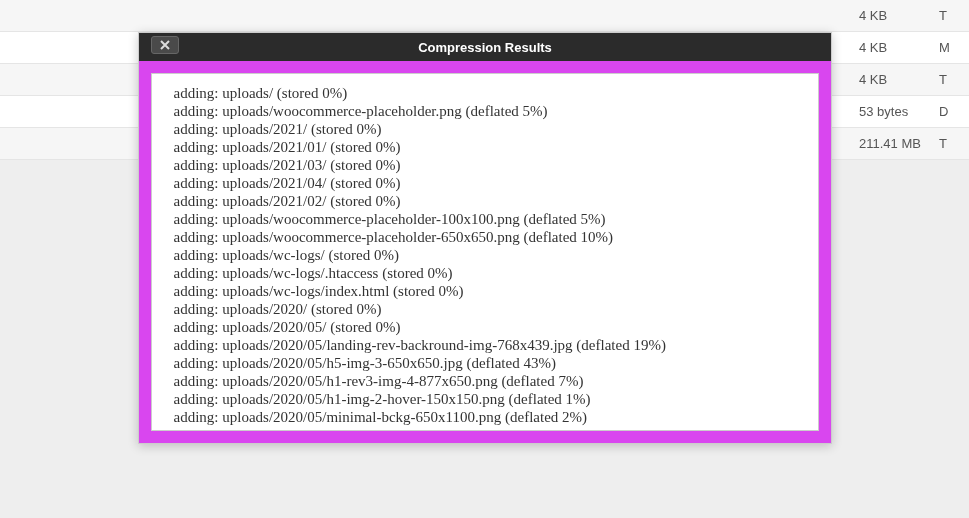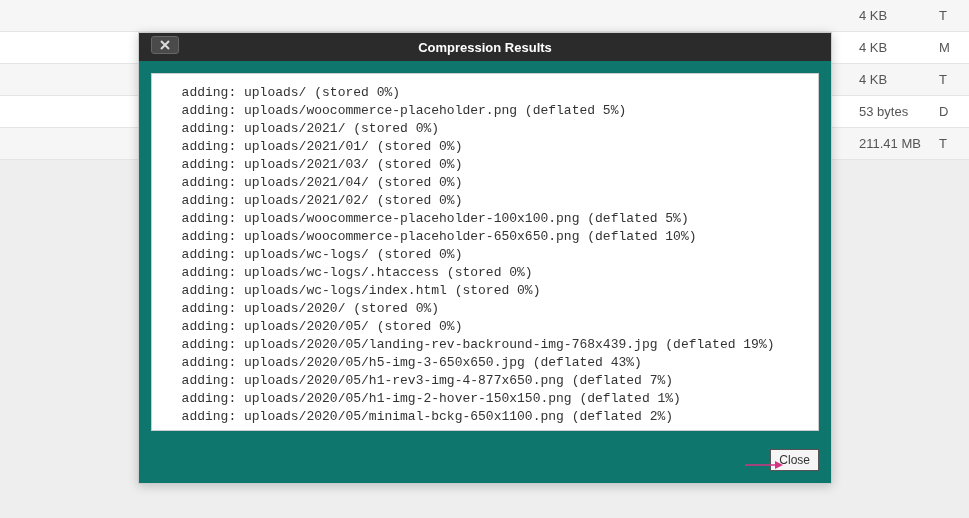--- a/index.html
+++ b/index.html
@@ -45,21 +45,21 @@
     .bg-type {
       width: 20px;
       color: #555;
       font-size: 13px;
     }
     .dialog {
       position: absolute;
       top: 32px;
       left: 138px;
       width: 694px;
-      background: #0f766e;
+      background: #d946ef;
       border: 1px solid #ccc;
       box-shadow: 0 2px 10px rgba(0,0,0,0.2);
     }
     .dialog-header {
       background: #2b2b2b;
       color: #fff;
       height: 28px;
       display: flex;
       align-items: center;
       justify-content: center;
@@ -87,22 +87,22 @@
     }
     .dialog-body {
       padding: 12px;
     }
     .log-area {
       border: 1px solid #ccc;
       background: #fff;
       height: 358px;
       overflow-y: scroll;
       padding: 10px 14px;
-      font-family: Liberation Mono, monospace;
-      font-size: 13px;
+      font-family: Liberation Serif, serif;
+      font-size: 15px;
       color: #333;
       line-height: 18px;
       white-space: pre;
     }
     .log-area::-webkit-scrollbar {
       width: 14px;
     }
     .log-area::-webkit-scrollbar-track {
       background: #f1f1f1;
     }
@@ -185,22 +185,13 @@
   adding: uploads/wc-logs/.htaccess (stored 0%)
   adding: uploads/wc-logs/index.html (stored 0%)
   adding: uploads/2020/ (stored 0%)
   adding: uploads/2020/05/ (stored 0%)
   adding: uploads/2020/05/landing-rev-backround-img-768x439.jpg (deflated 19%)
   adding: uploads/2020/05/h5-img-3-650x650.jpg (deflated 43%)
   adding: uploads/2020/05/h1-rev3-img-4-877x650.png (deflated 7%)
   adding: uploads/2020/05/h1-img-2-hover-150x150.png (deflated 1%)
   adding: uploads/2020/05/minimal-bckg-650x1100.png (deflated 2%)</div>
   </div>
-  <div class="dialog-footer">
-    <div class="arrow">
-      <svg viewBox="0 0 40 14">
-        <line x1="2" y1="7" x2="34" y2="7" stroke="#d63384" stroke-width="1.5"></line>
-        <polygon points="40,7 32,3 32,11" fill="#d63384"></polygon>
-      </svg>
-    </div>
-    <button class="close-btn">Close</button>
-  </div>
 </div>
 
 </body></html>

